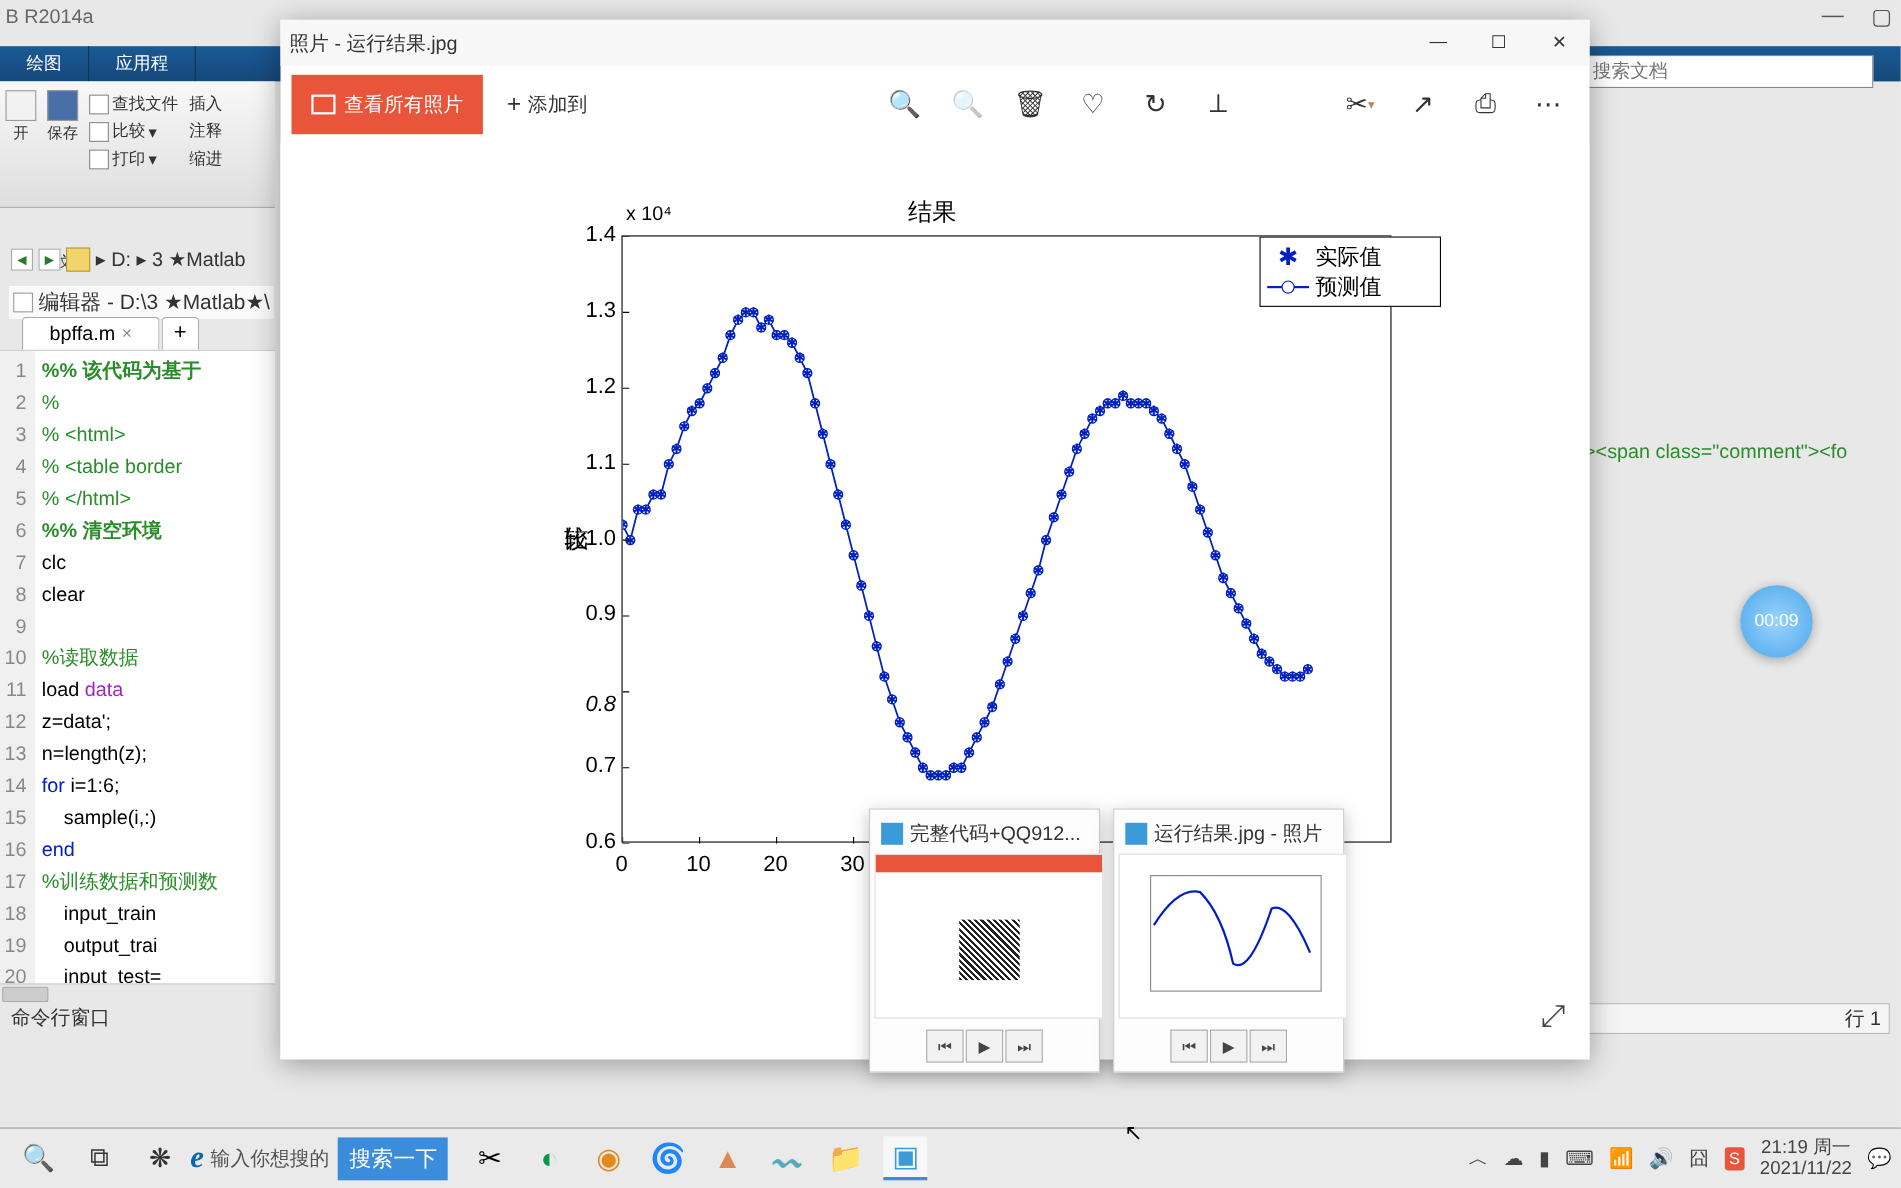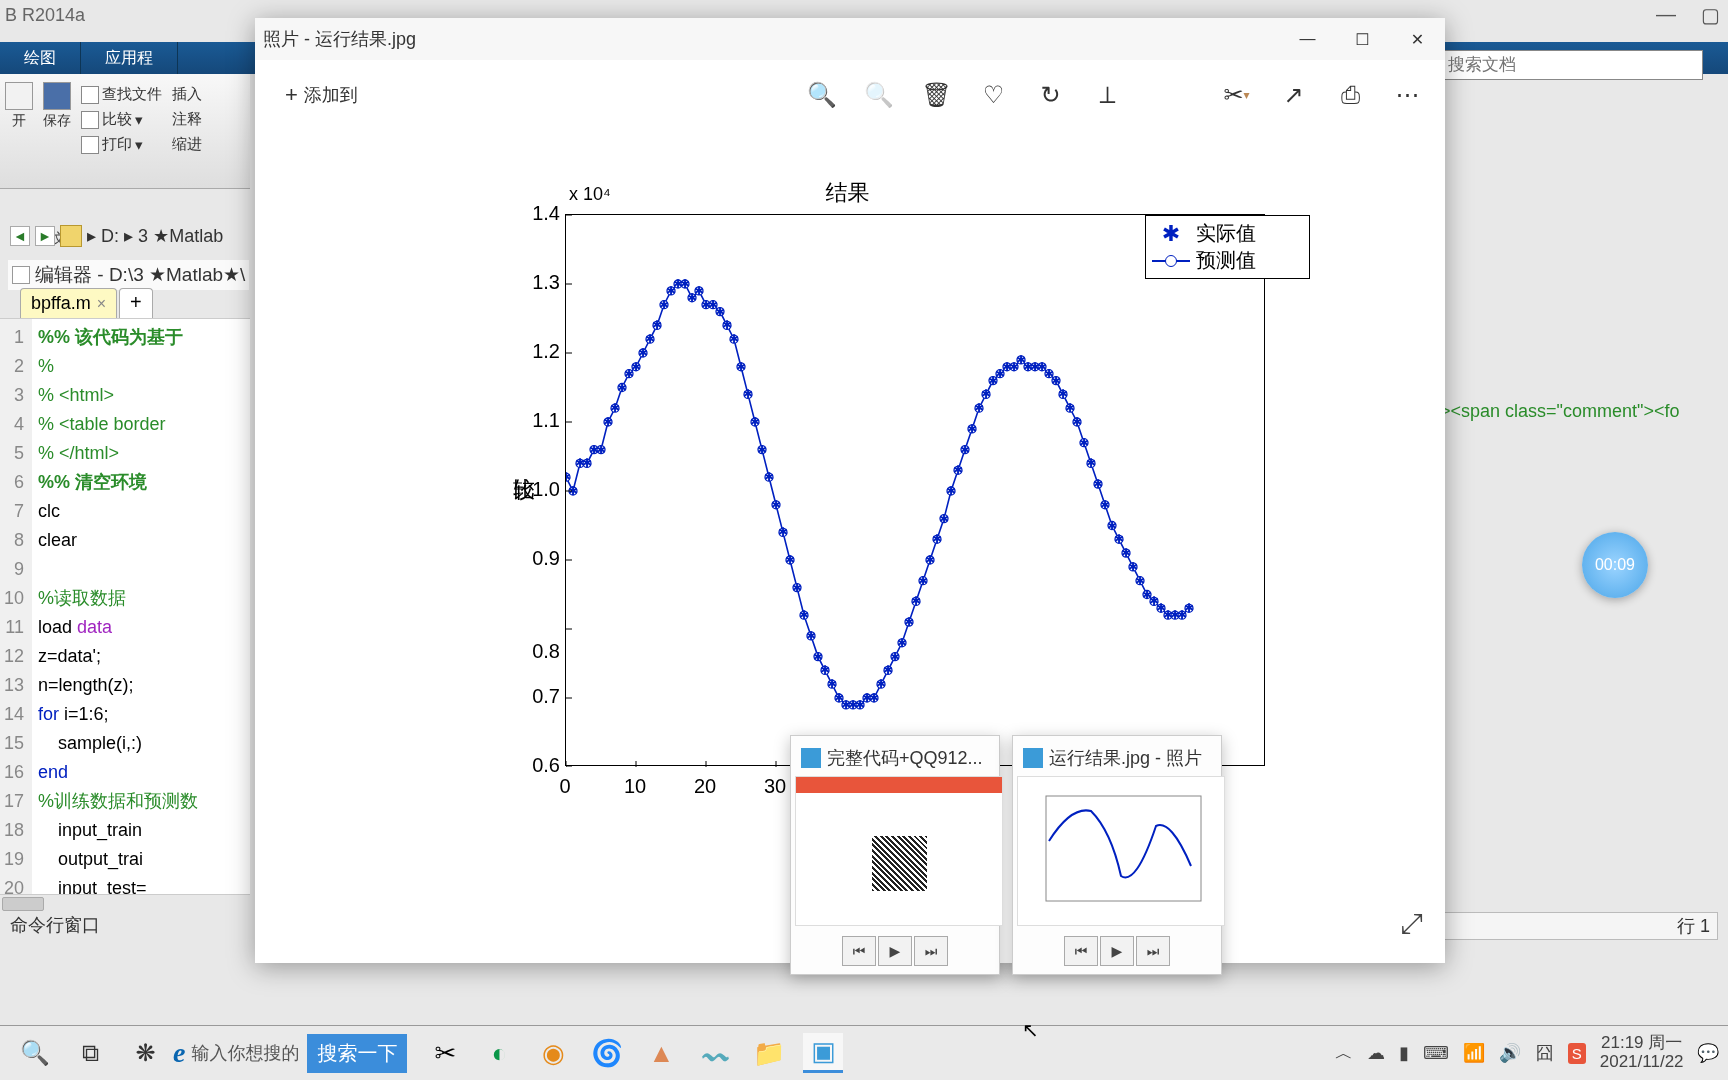--- a/index.html
+++ b/index.html
@@ -19,21 +19,21 @@
 .file-label { position: absolute; top: 198px; left: 52px; font-size: 14px; color: #444; margin-top: 32px; }
 
 .breadcrumb { position: absolute; top: 225px; left: 10px; display: flex; align-items: center; gap: 5px; font-size: 18px; color: #333; }
 .bc-icon { width: 22px; height: 22px; background: #f0d46c; border: 1px solid #b89830; }
 .bc-arrow-icon { width: 20px; height: 20px; background: #fff; border: 1px solid #aaa; color:#2a7c2a; display:flex; align-items:center; justify-content:center; font-size:14px; }
 
 .editor-title { position: absolute; top: 260px; left: 8px; display: flex; align-items: center; gap: 5px; font-size: 19px; color: #333; background:#fafafa; padding:2px 4px; }
 .ed-icon { width: 18px; height: 18px; background: #fff; border:1px solid #999; }
 
 .tabbar { position: absolute; top: 288px; left: 20px; display: flex; gap: 0; }
-.filetab { background: #fef9c3; border: 1px solid #aaa; border-bottom: none; padding: 4px 10px; font-size: 18px; display: flex; align-items: center; gap: 6px; border-radius: 4px 4px 0 0; }
+.filetab { background: #ffffff; border: 1px solid #aaa; border-bottom: none; padding: 4px 24px; font-size: 18px; display: flex; align-items: center; gap: 6px; border-radius: 4px 4px 0 0; }
 .filetab .x { color: #888; font-size: 16px; }
 .addtab { background: #fff; border: 1px solid #aaa; border-bottom:none; padding: 2px 10px; font-size: 20px; margin-left: 2px; border-radius: 4px 4px 0 0; }
 
 .code-area { position: absolute; top: 318px; left: 0; width: 250px; bottom: 180px; background: #fff; display: flex; border-top: 1px solid #ccc; font-family: Consolas, monospace; font-size: 18px; overflow: hidden; }
 .gutter { background: #f0f0f0; color: #888; text-align: right; padding: 4px 8px 4px 4px; line-height: 29px; }
 .code { padding: 4px 6px; line-height: 29px; white-space: pre; }
 .comment { color: #2a8c2a; }
 .sect { color: #2a8c2a; font-weight: bold; }
 .kw { color: #0020c0; }
 .str { color: #a025c0; }
@@ -204,20 +204,24 @@
 <div class="photos-window">
   <div class="photos-titlebar">
     <span class="photos-title-text">照片 - 运行结果.jpg</span>
     <div class="win-btns">
       <div class="win-btn">—</div>
       <div class="win-btn">☐</div>
       <div class="win-btn">✕</div>
     </div>
   </div>
   <div class="photos-toolbar">
+    <div class="view-all-btn">
+      <span class="pic-icon"></span>
+      <span>查看所有照片</span>
+    </div>
     <div class="toolbar-btn2">
       <span class="plus-icon">+</span>
       <span>添加到</span>
     </div>
     <div class="spacer"></div>
     <div class="icon-btn">🔍</div>
     <div class="icon-btn" style="opacity:0.35">🔍</div>
     <div class="icon-btn">🗑</div>
     <div class="icon-btn">♡</div>
     <div class="icon-btn">↻</div>
@@ -438,21 +442,21 @@
             <span>实际值</span>
           </div>
         <div class="legend-row">
             <span class="legend-line"></span>
             <span>预测值</span>
           </div>
       </div>
       <div id="yticks">
           <div class="y-tick-label" style="top: 584px;">0.6</div>
           <div class="y-tick-label" style="top: 515px;">0.7</div>
-          <div class="y-tick-label" style="top: 470px;">0.8</div>
+          <div class="y-tick-label" style="top: 459px; font-style: italic;">0.8</div>
           <div class="y-tick-label" style="top: 377px;">0.9</div>
           <div class="y-tick-label" style="top: 308px;">1.0</div>
           <div class="y-tick-label" style="top: 239px;">1.1</div>
           <div class="y-tick-label" style="top: 170px;">1.2</div>
           <div class="y-tick-label" style="top: 101px;">1.3</div>
           <div class="y-tick-label" style="top: 32px;">1.4</div>
         </div>
       <div id="xticks">
           <div class="x-tick-label" style="left: 140px;">0</div>
           <div class="x-tick-label" style="left: 210px;">10</div>

